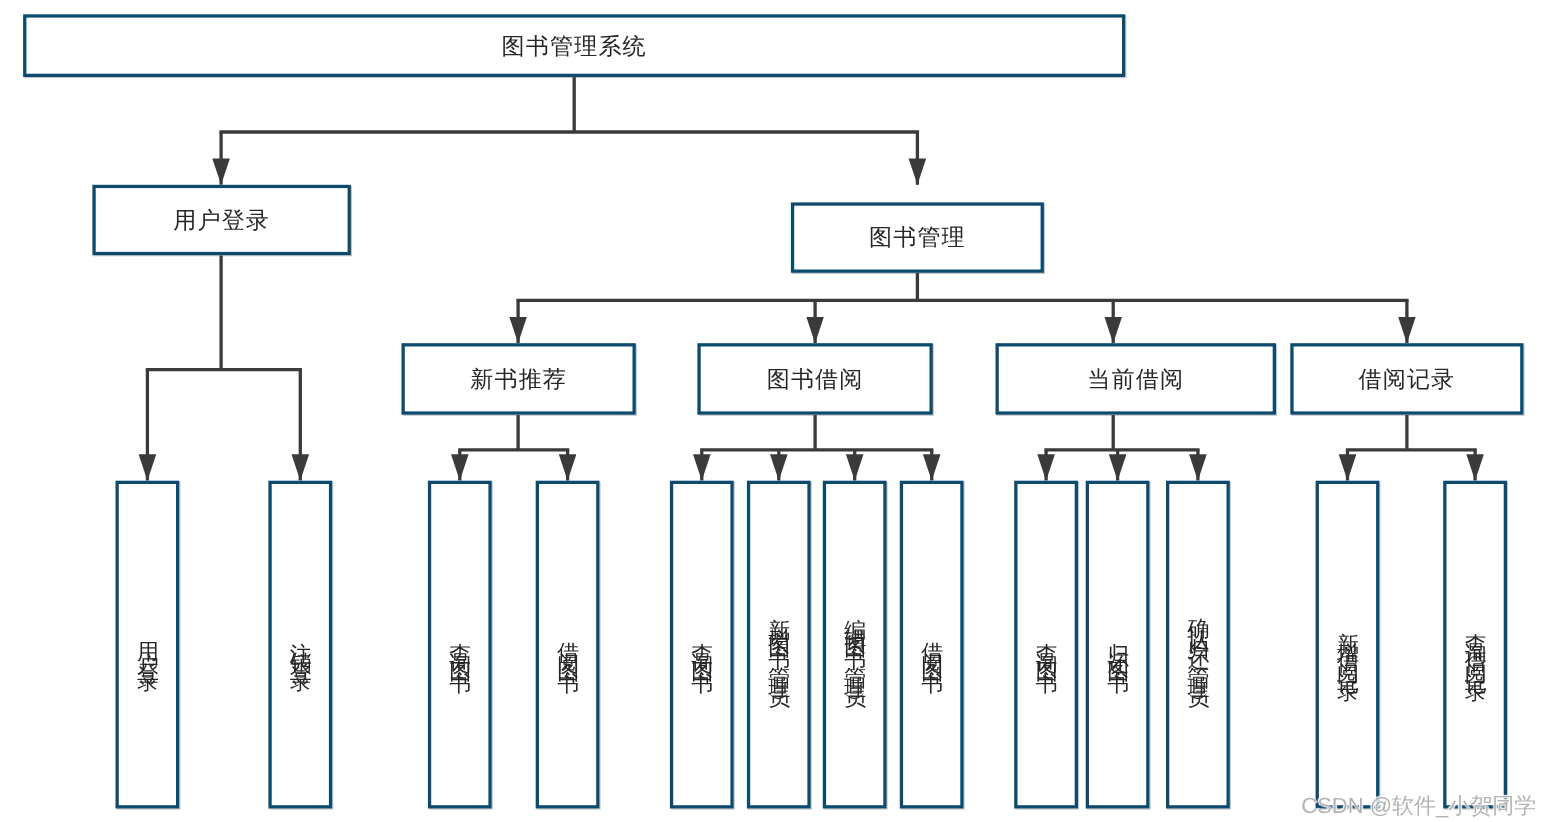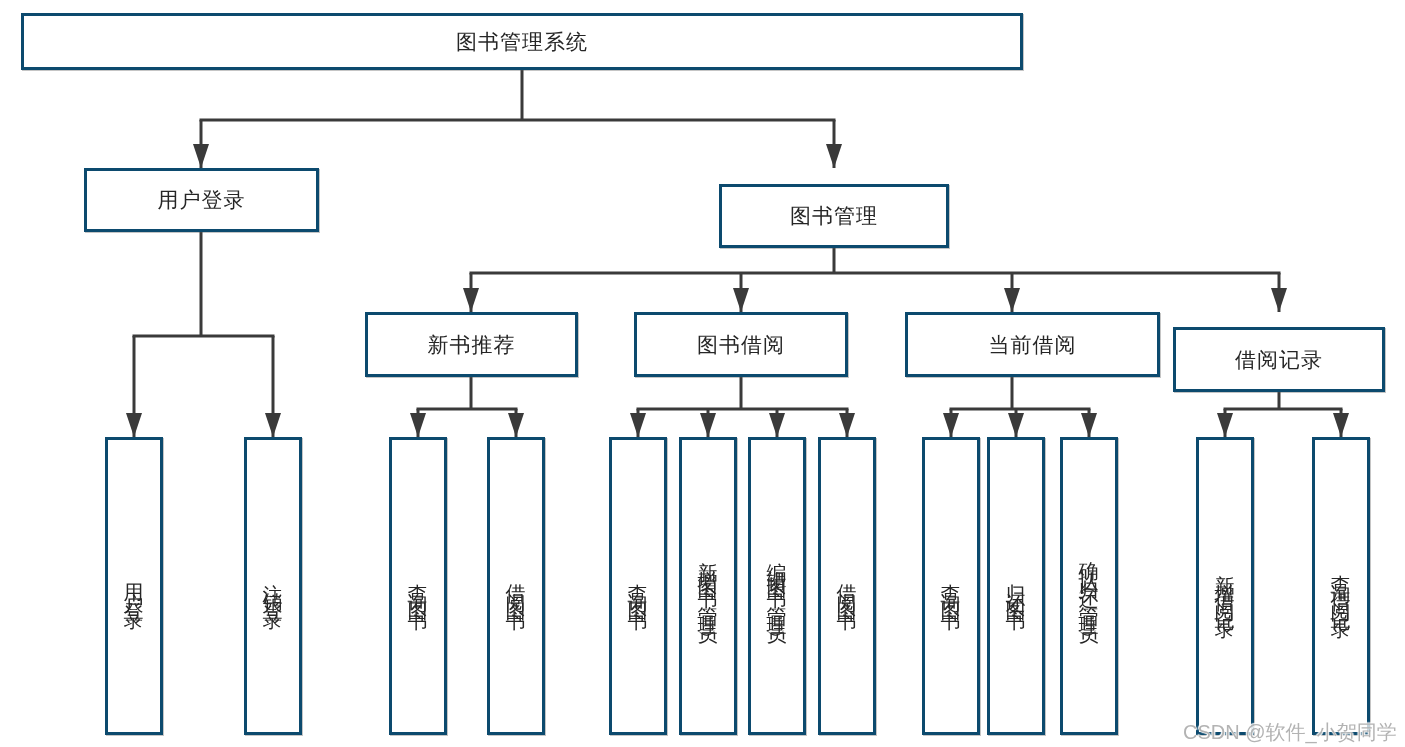--- a/index.html
+++ b/index.html
@@ -48,21 +48,21 @@
   }
   
   .n-root           { left: 21px;   top: 13px;  width: 1002px; height: 57px; }
   
   .n-user-login     { left: 84px;   top: 168px; width: 235px;  height: 64px; }
   .n-book-mgmt      { left: 719px;  top: 168px; width: 230px;  height: 64px; margin-top: 16px; }
   
   .n-new-book-rec   { left: 365px;  top: 312px; width: 213px;  height: 65px; }
   .n-book-borrow    { left: 634px;  top: 312px; width: 214px;  height: 65px; }
   .n-current-borrow { left: 905px;  top: 312px; width: 255px;  height: 65px; }
-  .n-borrow-records { left: 1173px; top: 312px; width: 212px;  height: 65px; margin-top: 15px; }
+  .n-borrow-records { left: 1173px; top: 312px; width: 212px;  height: 65px; }
   
   .lf { top: 437px; width: 58px; height: 298px; }
   .lf-user-login          { left: 105px; }
   .lf-logout              { left: 244px; }
   .lf-query-book-rec      { left: 389px; }
   .lf-borrow-book-rec     { left: 487px; }
   .lf-query-book-borrow   { left: 609px; }
   .lf-add-book            { left: 679px; }
   .lf-edit-book           { left: 748px; }
   .lf-borrow-book-borrow  { left: 818px; }

